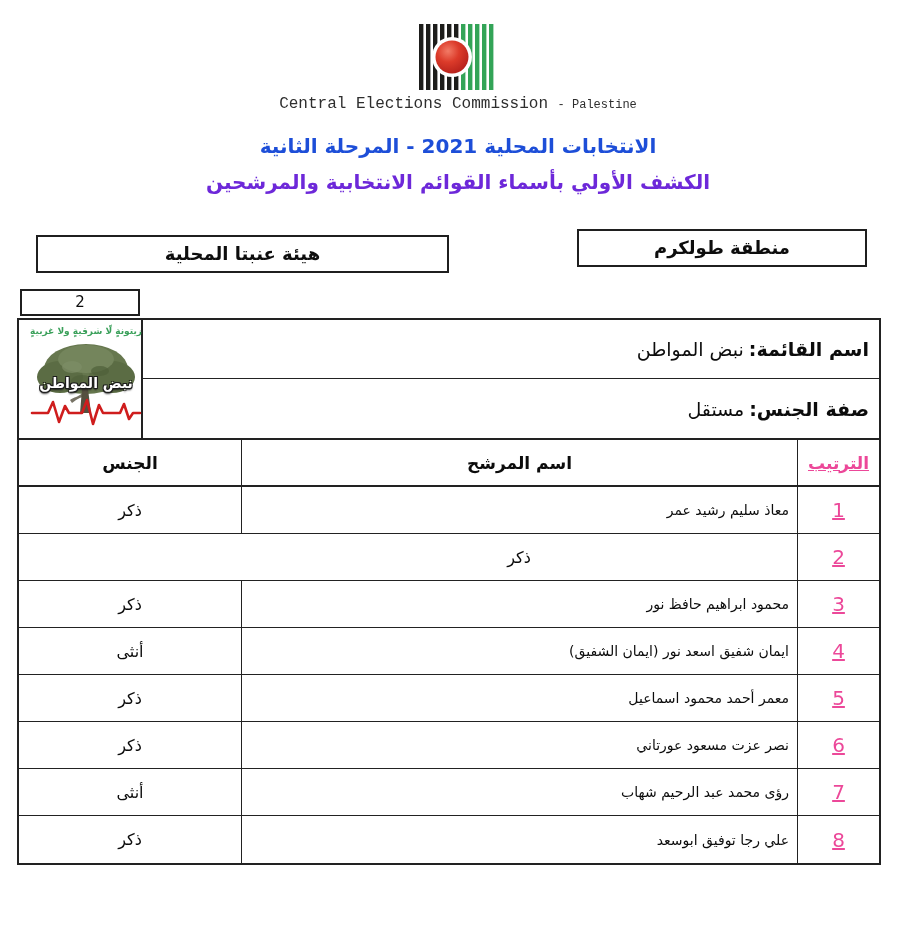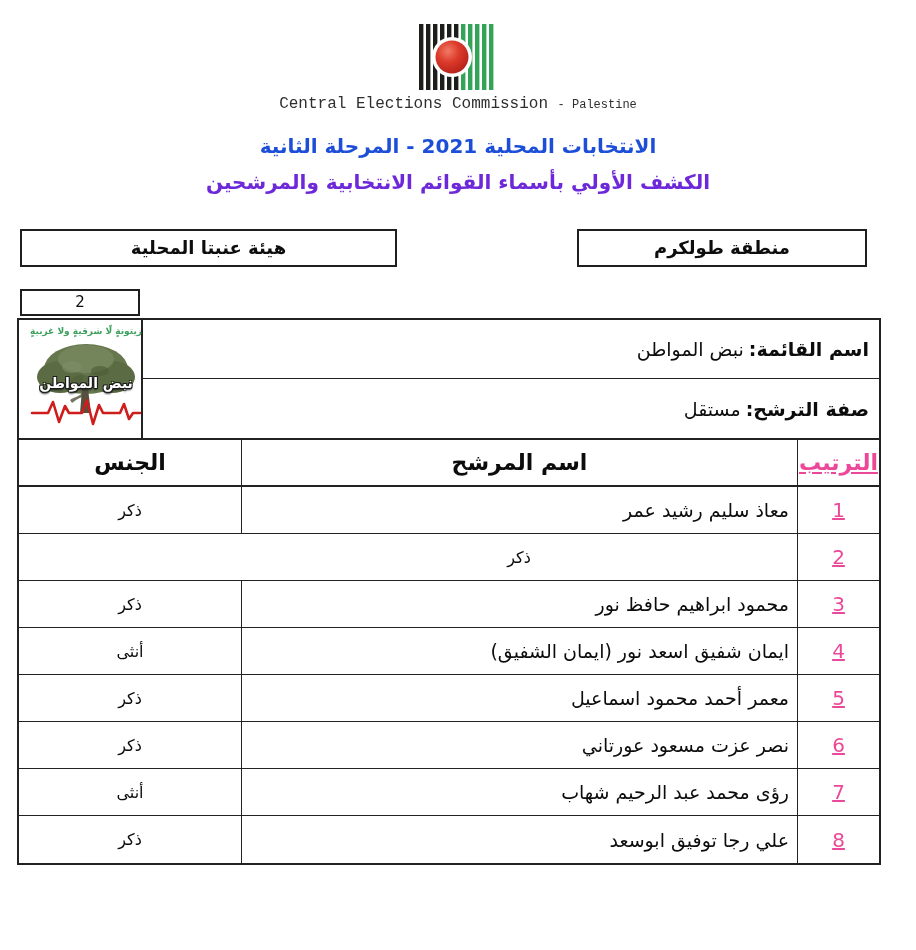--- a/index.html
+++ b/index.html
@@ -34,21 +34,21 @@
 
   
   .region-row { position: relative; height: 38px; margin-top: 35px; }
   .region-box {
     position: absolute; top: 0; height: 38px;
     border: 2px solid #1f1f1f; background: #fff;
     direction: rtl; text-align: center;
     font-size: 18px; font-weight: bold; line-height: 34px; color: #0d0d0d;
   }
   .district-box { left: 577px; width: 290px; }
-  .locality-box { left: 20px;  width: 377px; }
+  .locality-box { left: 36px;  width: 413px; margin-top: 6px; }
 
   
   .number-box {
     margin: 22px 0 0 20px;
     width: 120px; height: 27px;
     border: 2px solid #1f1f1f;
     text-align: center; font-size: 15px; line-height: 23px; color: #0d0d0d;
   }
 
   
@@ -94,24 +94,24 @@
   
   .grid-row {
     display: grid;
     grid-template-columns: 82px 1fr 222px;
     height: 47px;
     border-bottom: 1.5px solid #222;
   }
   .grid-row:last-child { border-bottom: none; }
   .grid-row > div { display: flex; align-items: center; }
   .c-order { justify-content: center; border-left: 1.5px solid #222; font-size: 20px; color: #ec4899; text-decoration: underline; }
-  .c-name  { justify-content: flex-start; padding: 0 8px; border-left: 1.5px solid #222; font-size: 19px; color: #0c0c0c; }
+  .c-name  { justify-content: flex-start; padding: 0 8px; border-left: 1.5px solid #222; font-size: 14px; color: #0c0c0c; }
   .c-gender{ justify-content: center; font-size: 16px; color: #0c0c0c; }
   .grid-header { height: 47px; border-bottom: 2px solid #222; }
-  .grid-header > div { font-weight: bold; font-size: 22px; }
+  .grid-header > div { font-weight: bold; font-size: 17px; }
   .grid-header .c-name { justify-content: center; }
 </style>
 </head>
 <body>
 
 <div class="header">
   <div class="cec-logo">
     <svg width="78" height="66" viewBox="0 0 78 66" aria-hidden="true">
       <defs>
         <radialGradient id="ball" cx="0.38" cy="0.32" r="0.75">
@@ -161,21 +161,21 @@
 
 <div class="main-table">
 
   <div class="info-row">
     <div class="info-col">
       <div class="info-line first">
         <span class="info-label">اسم القائمة:</span>
         <span class="info-value">نبض المواطن</span>
       </div>
       <div class="info-line">
-        <span class="info-label">صفة الترشح:</span>
+        <span class="info-label">صفة الجنس:</span>
         <span class="info-value">مستقل</span>
       </div>
     </div>
     <div class="logo-cell">
       <div class="logo-verse">زيتونةٍ لّا شرقيةٍ ولا غربيةٍ</div>
       <div class="logo-art">
         <svg width="112" height="96" viewBox="0 0 112 96" aria-hidden="true">
 
           <ellipse cx="56" cy="32" rx="42" ry="25" fill="#66774e"></ellipse>
           <ellipse cx="30" cy="40" rx="23" ry="16" fill="#5b6c44"></ellipse>

